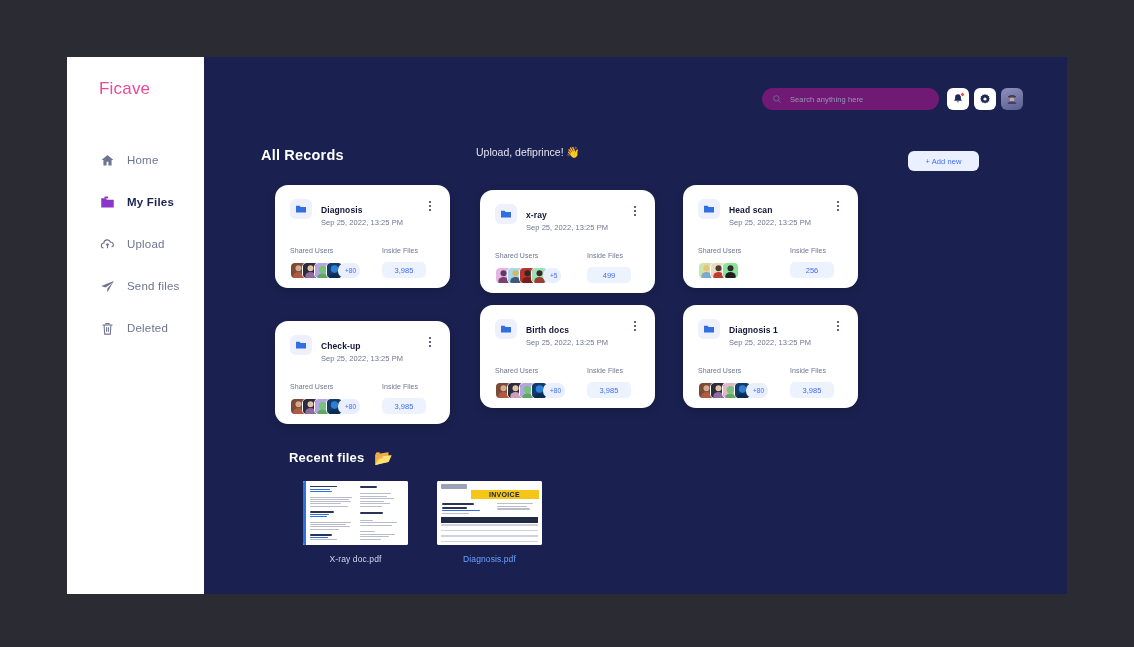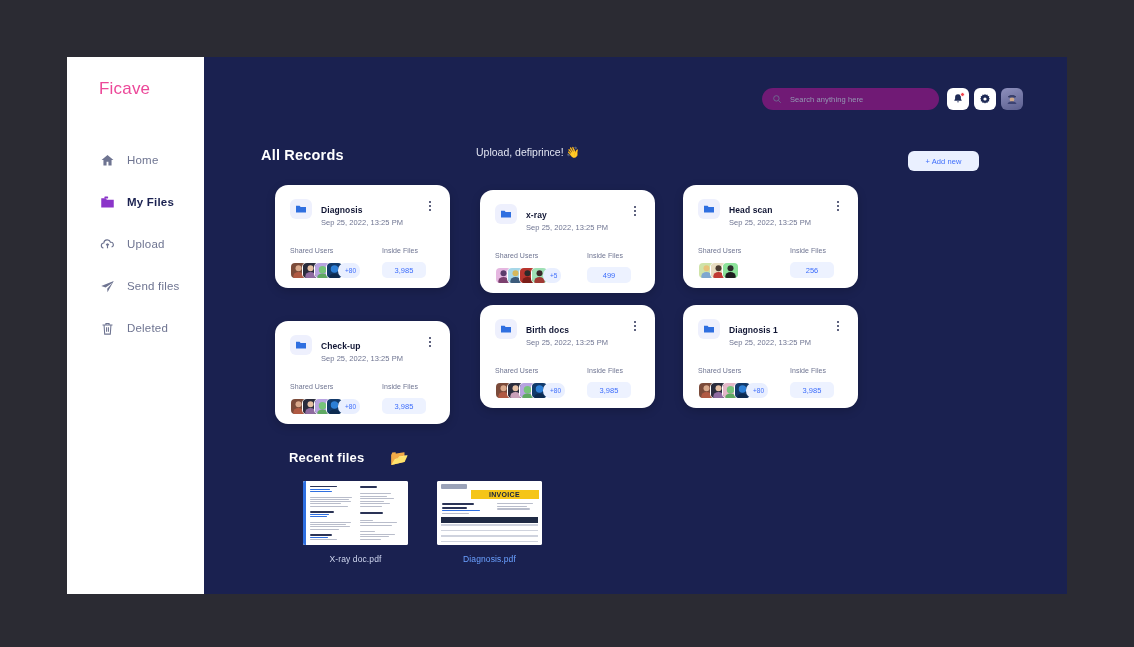--- a/index.html
+++ b/index.html
@@ -239,21 +239,21 @@
     background: #edf2ff;
     color: #3d6dfb;
     font-size: 7.5px;
     display: flex; align-items: center; justify-content: center;
   }
 
   
   .recent-head {
     position: absolute;
     left: 85px; top: 393px;
-    display: flex; align-items: center; gap: 26px;
+    display: flex; align-items: center; gap: 10px;
   }
   .recent-title {
     font-size: 13px;
     color: #ffffff;
     font-weight: bold;
     letter-spacing: .2px;
   }
   .folder-emoji { font-size: 15px; line-height: 1; }
 
   .thumbs { position: absolute; left: 0; top: 424px; width: 100%; }

